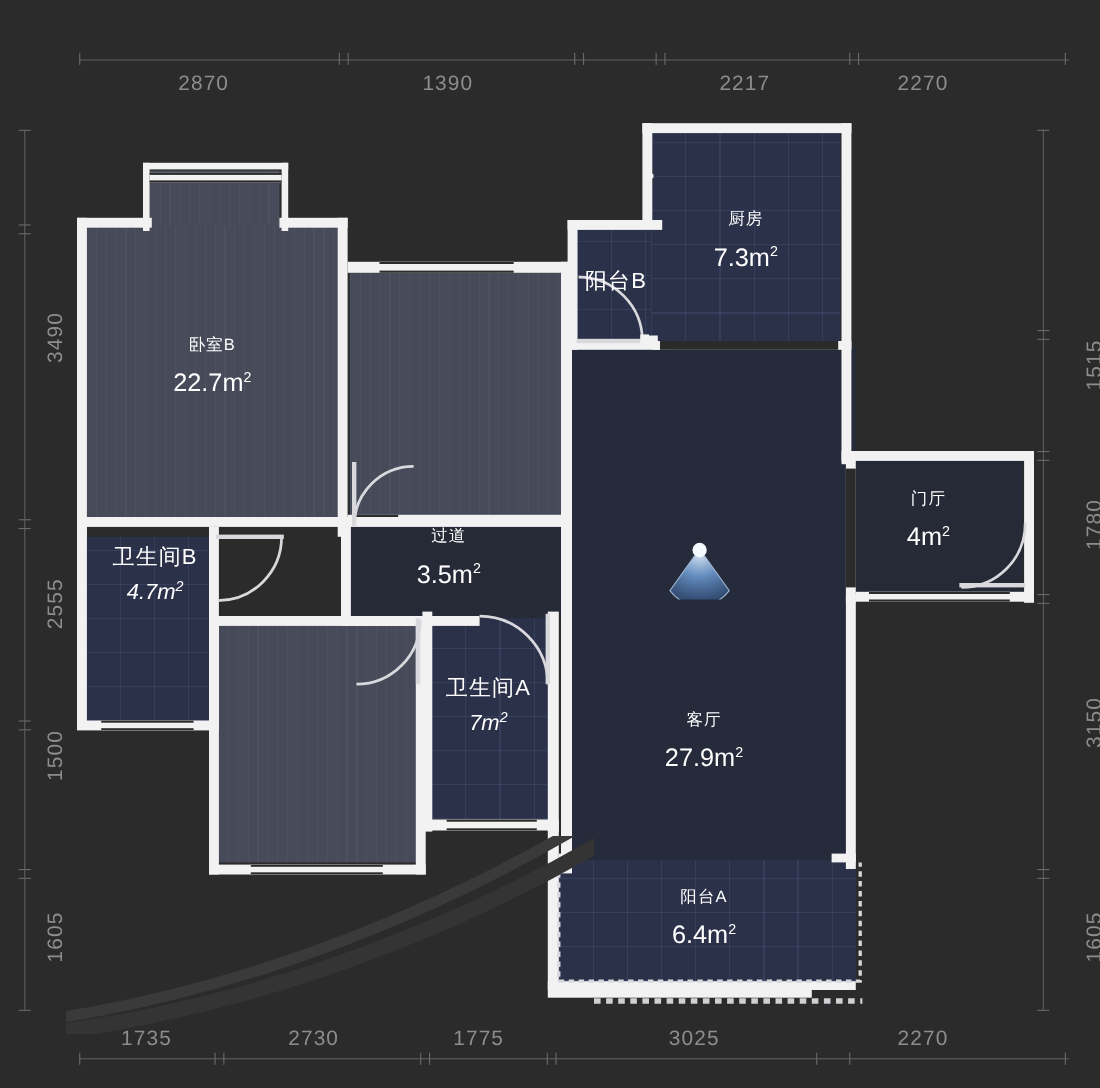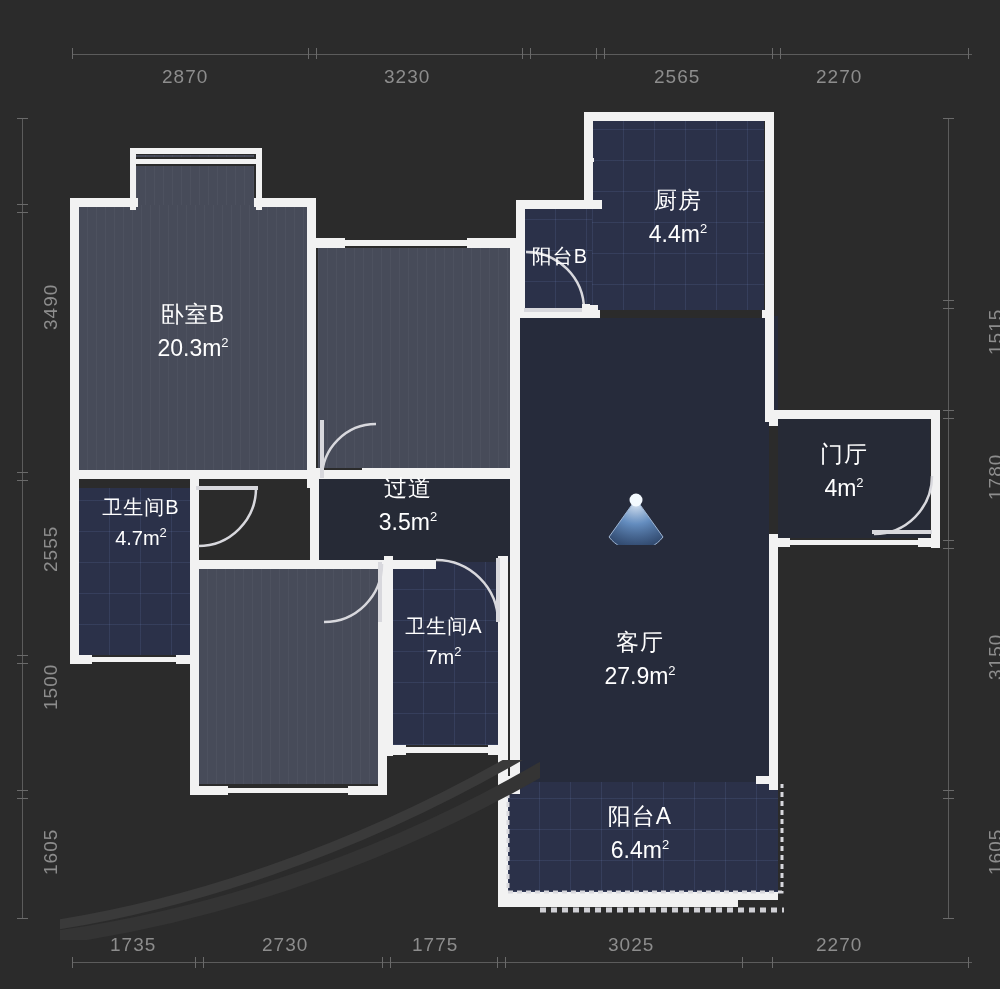--- a/index.html
+++ b/index.html
@@ -41,25 +41,25 @@
   .wall{position:absolute;background:#f2f2f2;}
   .wall-dark{position:absolute;background:#2b2b2b;}
 
   
   .win{position:absolute;background:#f2f2f2;box-sizing:border-box;}
   .win.h{border-top:2px solid #2b2b2b;border-bottom:2px solid #2b2b2b;}
 
   
   .label{position:absolute;color:#ffffff;text-align:center;white-space:nowrap;
          font-family:"Liberation Sans","DejaVu Sans",sans-serif;pointer-events:none;}
-  .label .nm{display:block;font-size:23px;line-height:28px;letter-spacing:1px;}
+  .label .nm{display:block;font-size:15px;line-height:28px;letter-spacing:1px;}
   .label .ar{display:block;font-size:23px;line-height:30px;}
   .label .ar sup{font-size:13px;vertical-align:super;}
   .label.small .nm{font-size:20px;line-height:25px;}
-  .label.small .ar{font-size:20px;line-height:26px;}
+  .label.small .ar{font-size:20px;line-height:26px;font-style:italic;}
 
   
   #wm{position:absolute;left:452px;top:462px;width:110px;text-align:center;
       color:#c9c9cf;opacity:.92;pointer-events:none;}
   #wm .cn{font-size:34px;line-height:36px;font-weight:bold;letter-spacing:2px;
           font-family:"DejaVu Sans",sans-serif;color:#d2d2d8;}
   #wm .en{font-size:15px;line-height:17px;letter-spacing:1px;font-weight:bold;color:#d8d8de;}
 
   
   #cone{position:absolute;left:605px;top:493px;width:62px;height:52px;}
@@ -78,22 +78,22 @@
   <div class="tick v" style="left:316px;top:48px;"></div>
   <div class="tick v" style="left:522px;top:48px;"></div>
   <div class="tick v" style="left:530px;top:48px;"></div>
   <div class="tick v" style="left:596px;top:48px;"></div>
   <div class="tick v" style="left:604px;top:48px;"></div>
   <div class="tick v" style="left:772px;top:48px;"></div>
   <div class="tick v" style="left:780px;top:48px;"></div>
   <div class="tick v" style="left:968px;top:48px;"></div>
 
   <div class="dimtext" style="left:162px;top:66px;">2870</div>
-  <div class="dimtext" style="left:384px;top:66px;">3230</div>
-  <div class="dimtext" style="left:654px;top:66px;">2565</div>
+  <div class="dimtext" style="left:384px;top:66px;">1390</div>
+  <div class="dimtext" style="left:654px;top:66px;">2217</div>
   <div class="dimtext" style="left:816px;top:66px;">2270</div>
 
   <div class="dimline h" style="left:72px;top:962px;width:900px;"></div>
   <div class="tick v" style="left:72px;top:957px;"></div>
   <div class="tick v" style="left:195px;top:957px;"></div>
   <div class="tick v" style="left:203px;top:957px;"></div>
   <div class="tick v" style="left:382px;top:957px;"></div>
   <div class="tick v" style="left:390px;top:957px;"></div>
   <div class="tick v" style="left:497px;top:957px;"></div>
   <div class="tick v" style="left:505px;top:957px;"></div>
@@ -268,31 +268,31 @@
   <svg style="position:absolute;left:872px;top:474px;width:66px;height:66px;">
     <path d="M60,2 A58,58 0 0 1 2,60" fill="none" stroke="#d8d8dd" stroke-width="2.5"></path>
     <rect x="0" y="56" width="60" height="4" fill="#d8d8dd"></rect>
   </svg>
 
   <div class="wall" style="left:586px;top:158px;width:8px;height:4px;"></div>
   <div class="wall" style="left:588px;top:305px;width:10px;height:10px;"></div>
 
   <div class="label" style="left:95px;top:300px;width:196px;">
     <span class="nm">卧室B</span>
-    <span class="ar"><span>20.3m</span><sup>2</sup></span>
+    <span class="ar"><span>22.7m</span><sup>2</sup></span>
   </div>
 
 
   <div class="label small" style="left:512px;top:244px;width:96px;">
     <span class="nm">阳台B</span>
   </div>
 
   <div class="label" style="left:600px;top:186px;width:156px;">
     <span class="nm">厨房</span>
-    <span class="ar"><span>4.4m</span><sup>2</sup></span>
+    <span class="ar"><span>7.3m</span><sup>2</sup></span>
   </div>
 
   <div class="label" style="left:780px;top:440px;width:128px;">
     <span class="nm">门厅</span>
     <span class="ar"><span>4m</span><sup>2</sup></span>
   </div>
 
   <div class="label small" style="left:68px;top:495px;width:146px;">
     <span class="nm">卫生间B</span>
     <span class="ar"><span>4.7m</span><sup>2</sup></span>
@@ -302,21 +302,21 @@
     <span class="nm">过道</span>
     <span class="ar"><span>3.5m</span><sup>2</sup></span>
   </div>
 
 
   <div class="label small" style="left:376px;top:614px;width:136px;">
     <span class="nm">卫生间A</span>
     <span class="ar"><span>7m</span><sup>2</sup></span>
   </div>
 
-  <div class="label" style="left:545px;top:628px;width:190px;">
+  <div class="label" style="left:545px;top:641px;width:190px;">
     <span class="nm">客厅</span>
     <span class="ar"><span>27.9m</span><sup>2</sup></span>
   </div>
 
   <div class="label" style="left:545px;top:802px;width:190px;">
     <span class="nm">阳台A</span>
     <span class="ar"><span>6.4m</span><sup>2</sup></span>
   </div>
 
   <svg id="cone" viewBox="0 0 62 52">

